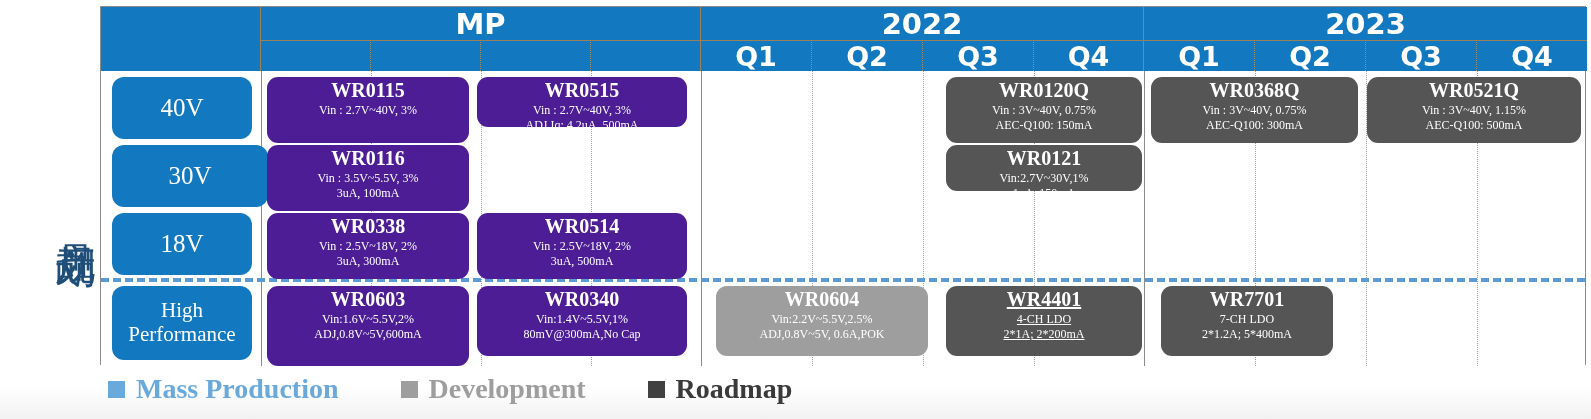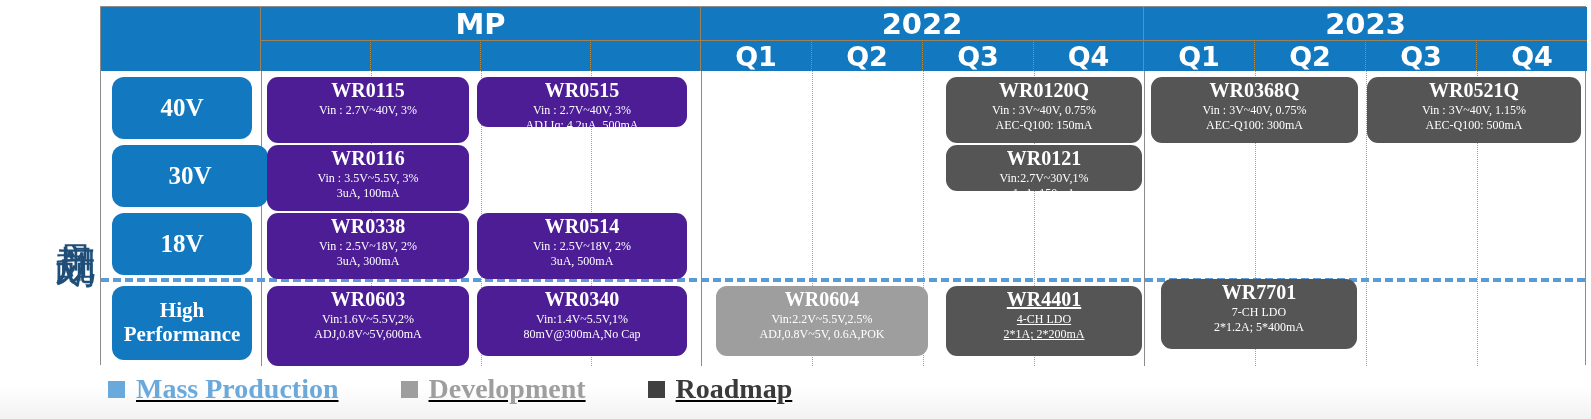--- a/index.html
+++ b/index.html
@@ -73,21 +73,21 @@
   }
 
   
   .cat{
     position:absolute;
     background:#1279c0;
     color:#ffffff;
     border-radius:12px;
     display:flex;align-items:center;justify-content:center;
     text-align:center;
-    font-weight:bold;
+    font-weight:normal;
     font-size:25px;
     font-family:"Liberation Serif",serif;
     line-height:1.12;
     box-sizing:border-box;
   }
   .cat.small{font-size:21px;}
 
   
   .prod{
     position:absolute;
@@ -106,21 +106,21 @@
   .prod .pl{
     font-size:12px;line-height:1.30;display:block;white-space:nowrap;
   }
   .mp{background:#4c1d95;}
   .dev{background:#9e9e9e;}
   .rm{background:#555555;}
 
   
   #legend{
     position:absolute;left:100px;top:366px;width:900px;height:46px;
-    display:flex;align-items:center;text-decoration:underline;
+    display:flex;align-items:center;
   }
   .lgi{display:flex;align-items:center;font-weight:bold;font-size:28px;
        font-family:"Liberation Serif",serif;}
   .lgsw{width:17px;height:17px;display:inline-block;margin-right:11px;}
   #lg0{margin-left:8px;}
   #lg1{margin-left:62px;}
   #lg2{margin-left:62px;}
   .lg-mp{color:#6aa9dc;}
   .lg-mp .lgsw{background:#6aa9dc;}
   .lg-dev{color:#9e9e9e;}
@@ -260,21 +260,21 @@
         <span class="pl">Vin:2.2V~5.5V,2.5%</span>
         <span class="pl">ADJ,0.8V~5V, 0.6A,POK</span>
       </div>
 
       <div class="prod rm" style="left:845px;top:215px;width:196px;height:70px;text-decoration:underline;">
         <span class="pname">WR4401</span>
         <span class="pl">4-CH LDO</span>
         <span class="pl">2*1A;  2*200mA</span>
       </div>
 
-      <div class="prod rm" style="left:1060px;top:208px;width:196px;height:70px;">
+      <div class="prod rm" style="left:1060px;top:215px;width:172px;height:70px;">
         <span class="pname">WR7701</span>
         <span class="pl">7-CH LDO</span>
         <span class="pl">2*1.2A;  5*400mA</span>
       </div>
 
     </div>
   </div>
 
   <div id="legend">
     <div class="lgi lg-mp" id="lg0">

